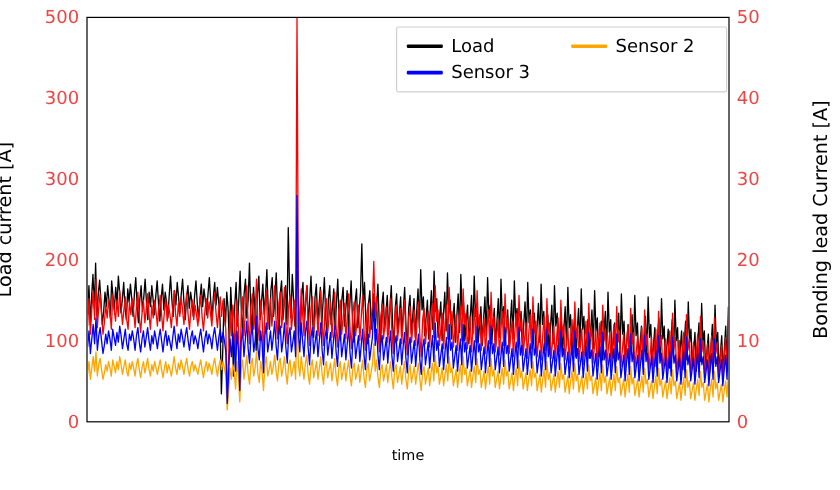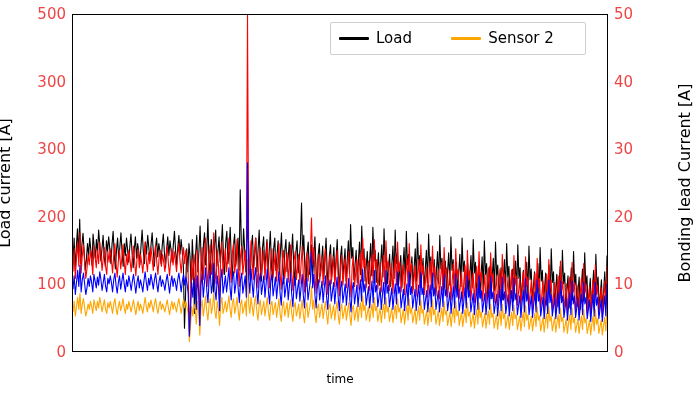--- a/index.html
+++ b/index.html
@@ -44,21 +44,21 @@
     position:absolute;
     left:340px;top:372px;
     transform:translateX(-50%);
     font-size:12px;color:#000;white-space:nowrap;
   }
 
   
   #legend{
     position:absolute;
     left:330px;top:22px;
-    width:256px;
+    width:276px;
     background:#ffffff;
     border:1px solid #cfcfcf;
     border-radius:2px;
     padding:6px 8px 7px 8px;
     box-sizing:border-box;
     display:grid;
     grid-template-columns:auto auto;
     column-gap:16px;
     row-gap:4px;
     align-items:center;
@@ -118,15 +118,19 @@
 
   <div id="legend">
     <div class="legend-entry">
       <span class="legend-swatch" style="background: rgb(0, 0, 0);"></span>
       <span class="legend-label">Load</span>
     </div>
     <div class="legend-entry">
       <span class="legend-swatch" style="background: rgb(255, 165, 0);"></span>
       <span class="legend-label">Sensor 2</span>
     </div>
+    <div class="legend-entry">
+      <span class="legend-swatch" style="background: rgb(0, 0, 255);"></span>
+      <span class="legend-label">Sensor 3</span>
+    </div>
   </div>
 
 </div>
 
 </body></html>

